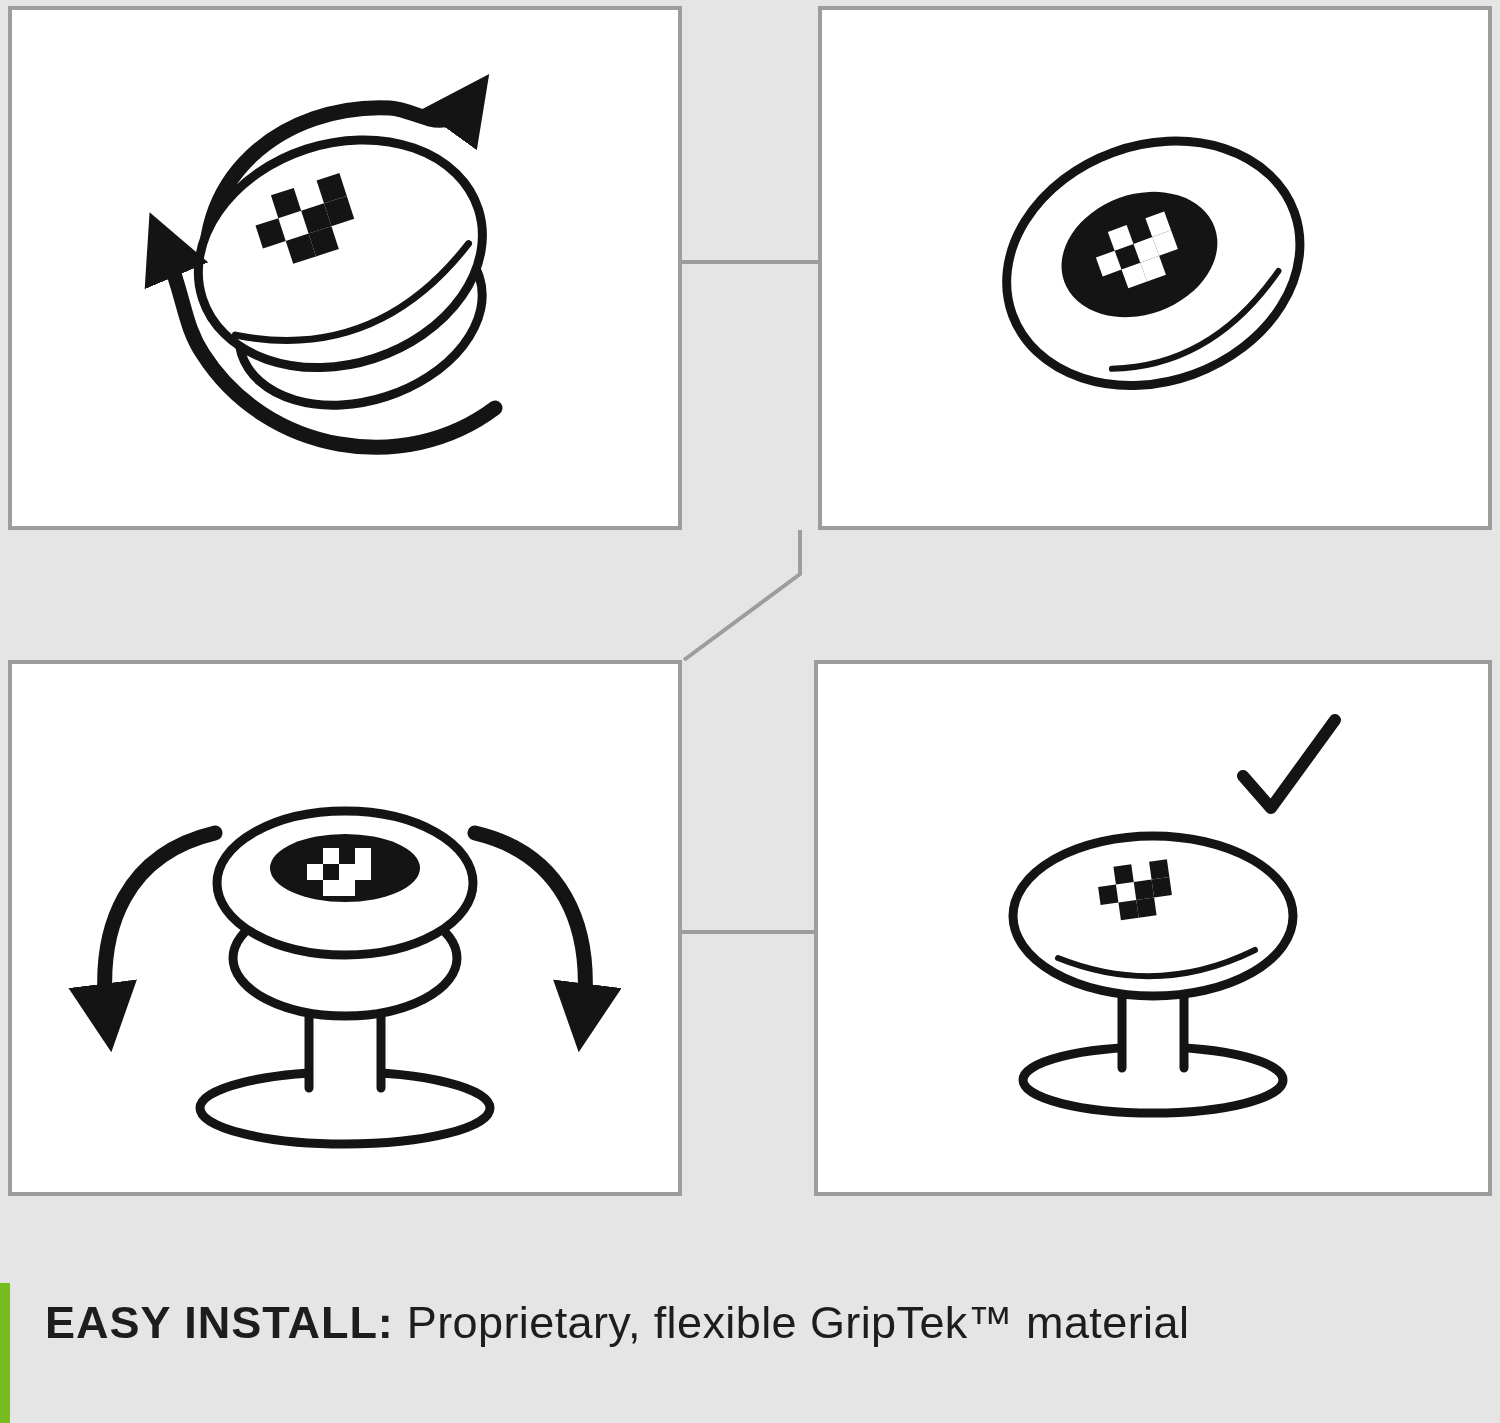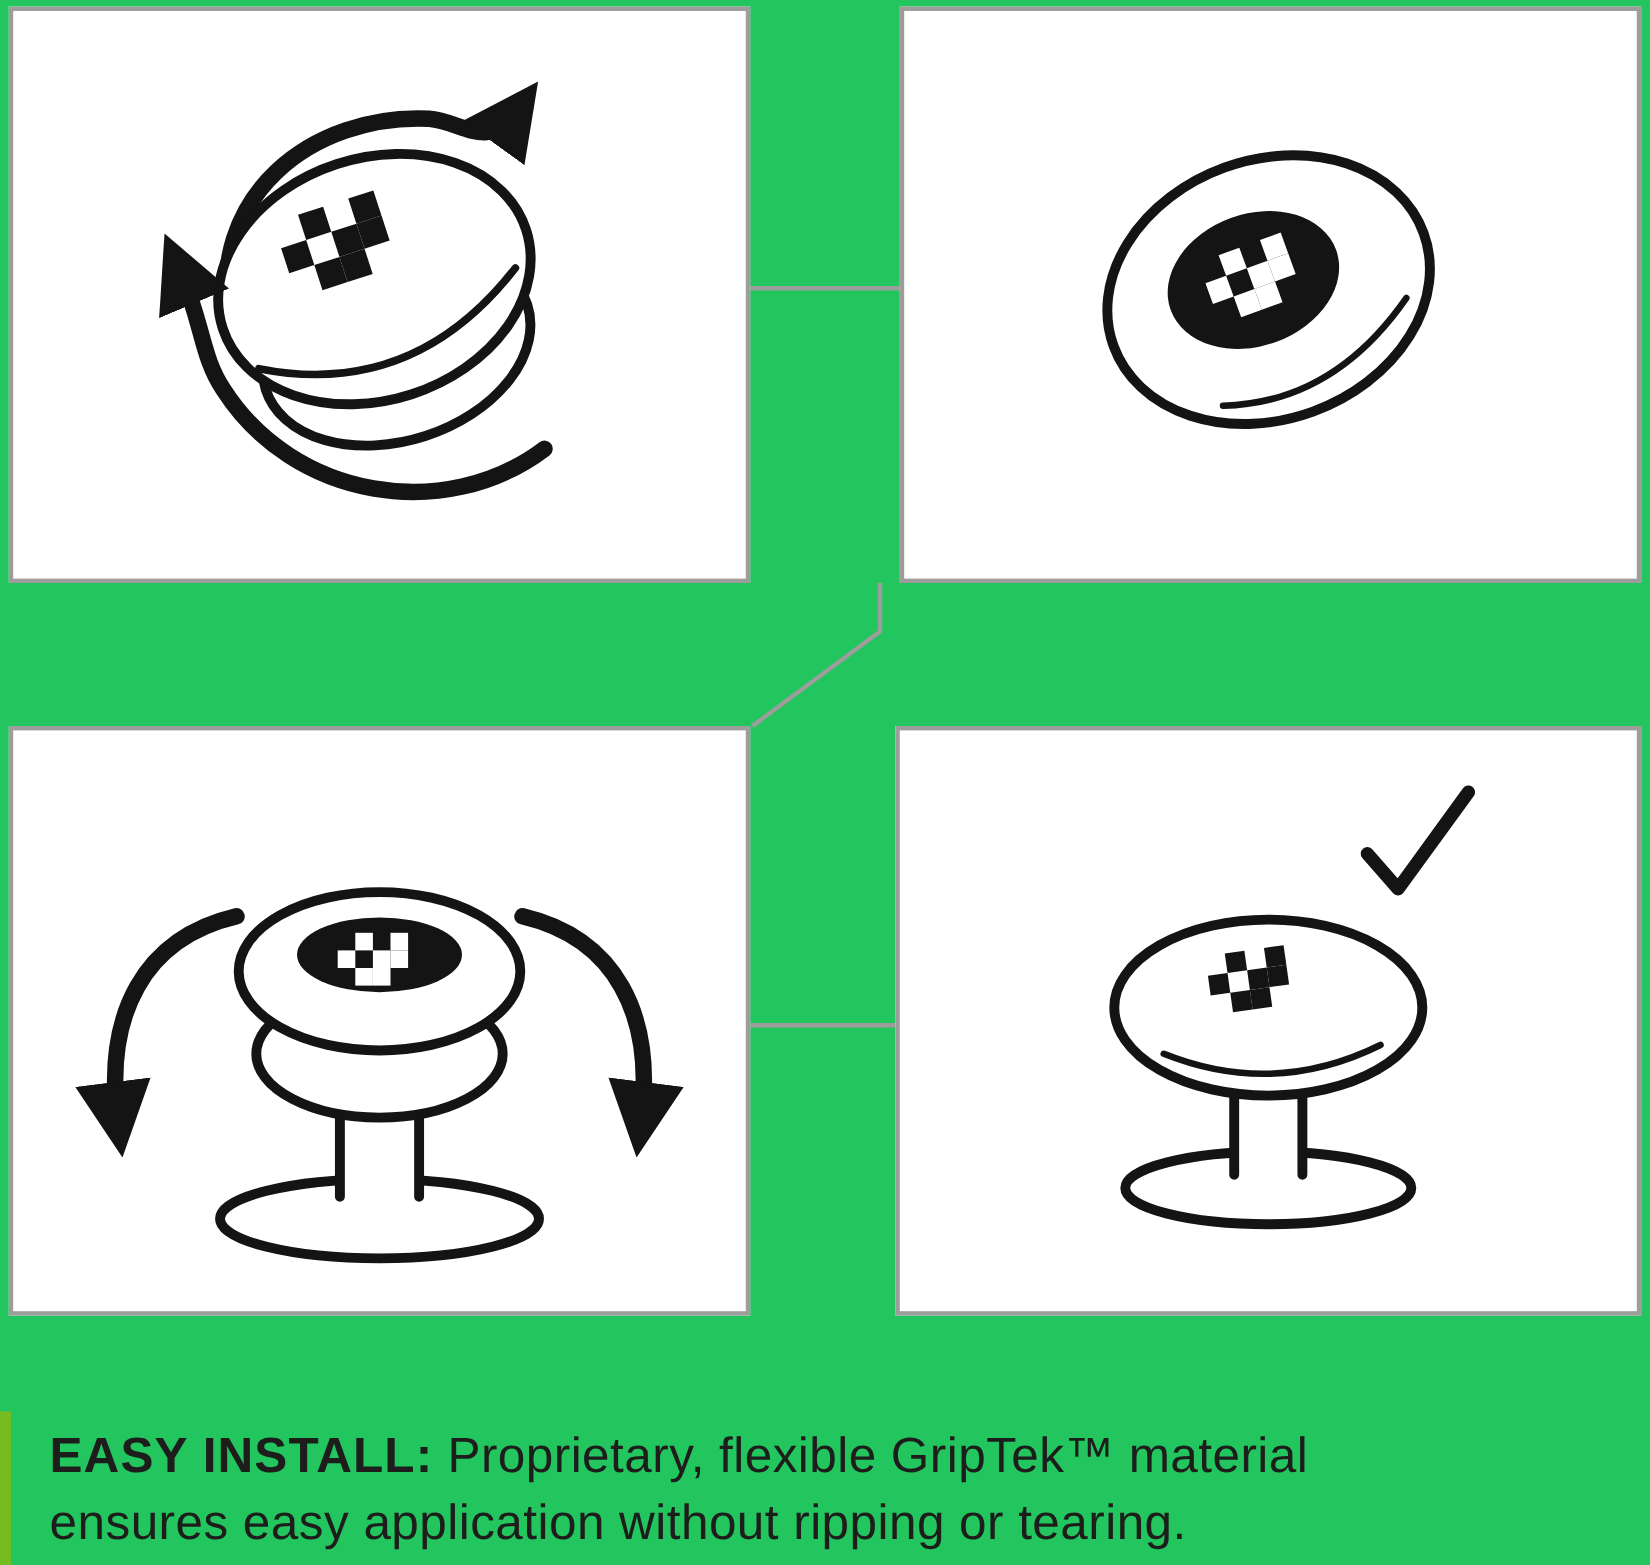--- a/index.html
+++ b/index.html
@@ -6,21 +6,21 @@
     --accent-green:#76bc21;
     --panel-border:#9d9d9c;
     --ink:#1d1d1b;
   }
   *{margin:0;padding:0;box-sizing:border-box;}
   html,body{background:#fff;}
   body{
     font-family:"Liberation Sans", sans-serif;
     width:1500px;height:1423px;position:relative;overflow:hidden;
   }
-  .stage{position:absolute;inset:0;background:#22c55e;}
+  .stage{position:absolute;inset:0;background:#e5e5e5;}
   .connectors{position:absolute;left:0;top:0;z-index:0;}
   .panel{
     position:absolute;z-index:1;background:#fff;
     border:4px solid var(--panel-border);
     display:flex;align-items:center;justify-content:center;
   }
   .panel-1{left:8px;top:6px;width:674px;height:524px;}
   .panel-2{left:818px;top:6px;width:674px;height:524px;}
   .panel-3{left:8px;top:660px;width:674px;height:536px;}
   .panel-4{left:814px;top:660px;width:678px;height:536px;}
@@ -145,16 +145,15 @@
         <rect x="36" y="36" width="18" height="18"></rect>
       </g>
 
       <path d="M 400 108 L 428 140 L 492 52" fill="none" stroke="#141414" stroke-width="12" stroke-linecap="round" stroke-linejoin="round"></path>
     </svg>
   </section>
 
   <div class="caption-bar"></div>
   <p class="caption-text">
     <span class="line"><strong class="caption-heading">EASY INSTALL:</strong><span> Proprietary, flexible GripTek™ material</span></span>
-    <span class="line">ensures easy application without ripping or tearing.</span>
   </p>
 
 </div>
 
 </body></html>

